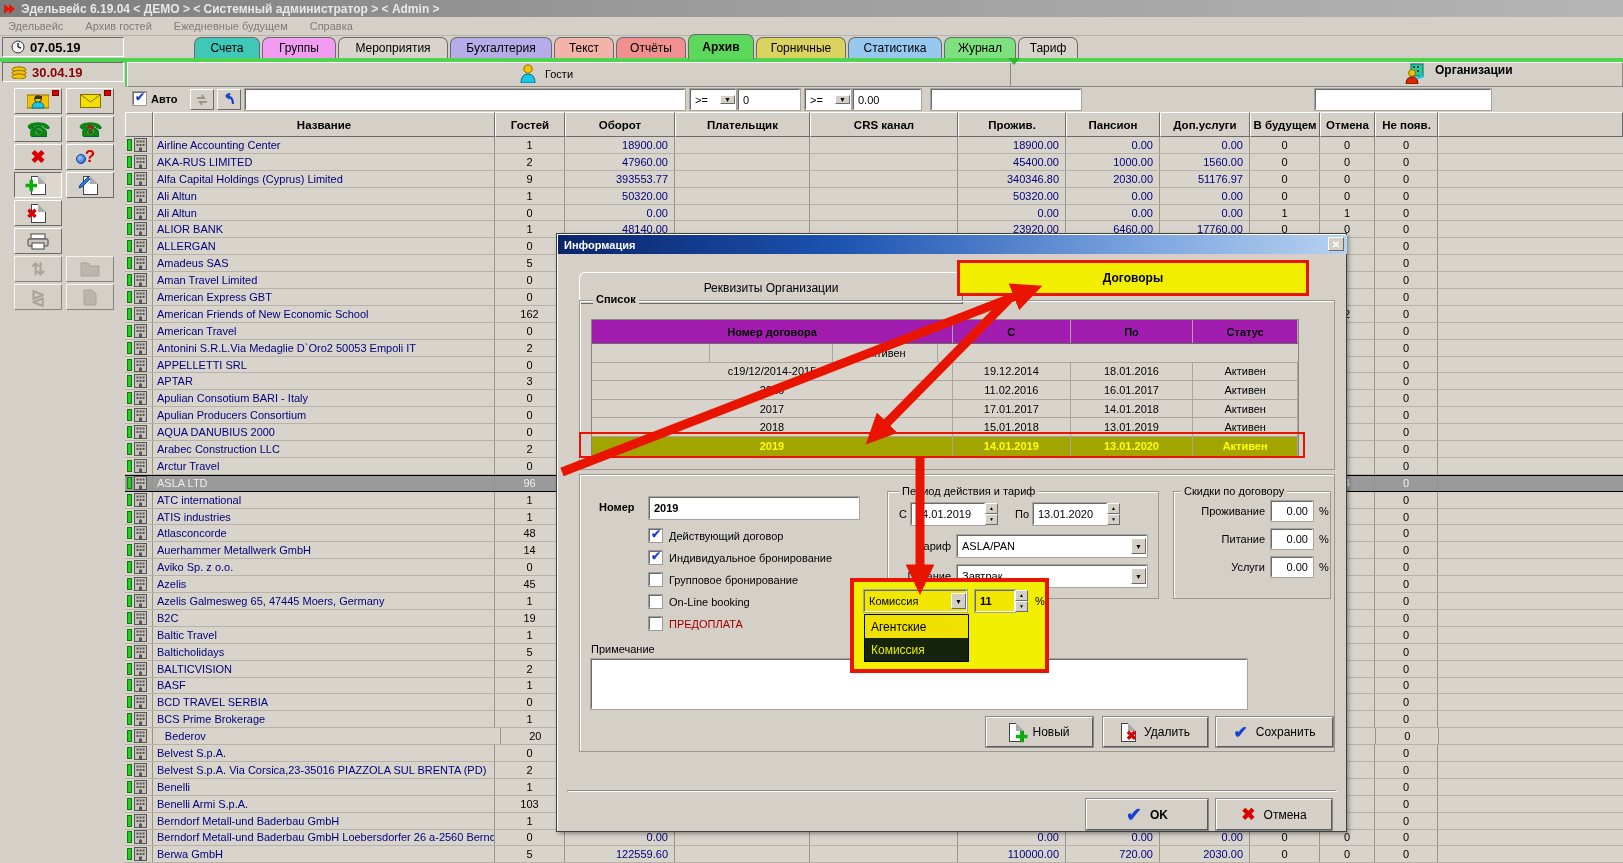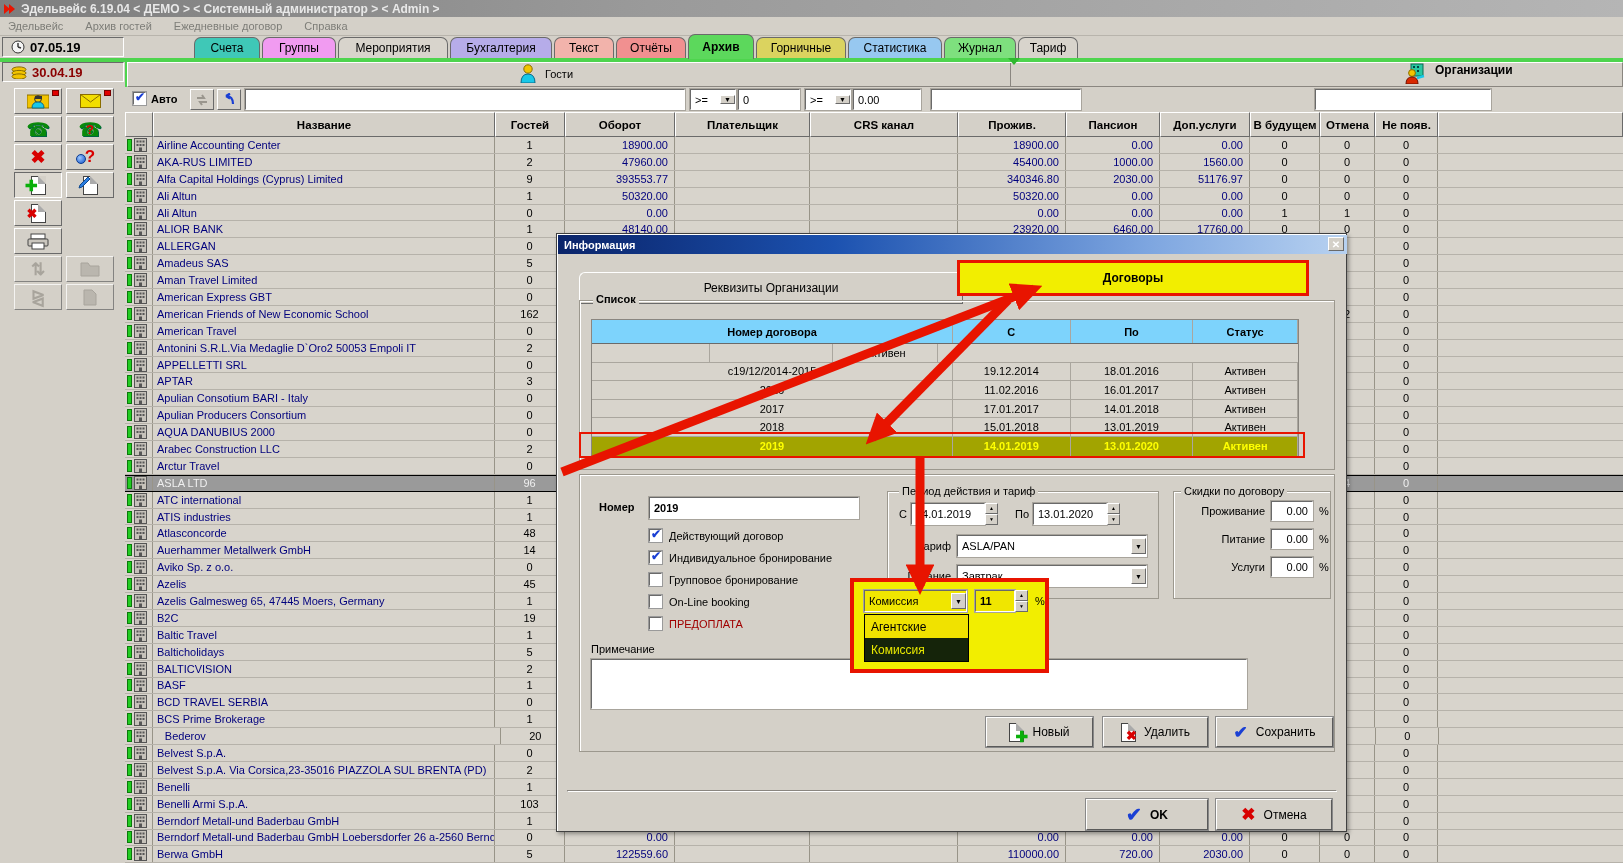--- a/index.html
+++ b/index.html
@@ -60,21 +60,21 @@
   .trow.sel .td { color:#efefef !important; }
   .pill { width:5px; height:12px; background:#22cc22; border:1px solid #0a7a0a; margin:0 2px 0 2px; }
   
   .modal { left:556px; top:233px; width:791px; height:599px; background:#d4d0c8; border:1px solid #404040; box-shadow:1px 1px 0 #fff inset, 2px 2px 4px rgba(0,0,0,.35); z-index:10; }
   .mtitle { left:1px; top:1px; width:789px; height:19px; background:linear-gradient(90deg,#0a246a,#1c52b0 35%,#7ea6e0 75%,#b7d1f0); color:#fff; font-weight:bold; display:flex; align-items:center; padding-left:6px; }
   .xbtn { position:absolute; right:3px; top:2px; width:16px; height:14px; font-size:10px; font-weight:bold; display:flex; align-items:center; justify-content:center; }
   .ctab { display:flex; align-items:center; justify-content:center; font-size:12px; }
   .ctable { border:1px solid #8a8680; background:#d8d4cc; }
   .ctr { display:flex; height:18.6px; border-bottom:1px solid #aaa69e; }
   .ctd { border-right:1px solid #aaa69e; display:flex; align-items:center; justify-content:center; overflow:hidden; }
-  .cth { height:24px; font-weight:bold; background:#7dd3fc; border-bottom:1px solid #6a6a6a; }
+  .cth { height:24px; font-weight:bold; background:#a21caf; border-bottom:1px solid #6a6a6a; }
   .ctr.hl { background:#a2a400; color:#ffff00; font-weight:bold; border-bottom:none; }
   .glabel { font-weight:bold; background:#d4d0c8; padding:0 3px; z-index:2; }
   .btn3d { border:1px solid; border-color:#ffffff #5a5a5a #5a5a5a #ffffff; outline:1px solid #888; background:#d4d0c8; display:flex; align-items:center; justify-content:center; gap:8px; font-size:12px; }
   .redbox { border:3px solid #e81400; z-index:12; }
   .chk-red { color:#a00000; }
   .anno { left:0; top:0; z-index:30; pointer-events:none; }
   .dd-item { display:flex; align-items:center; padding-left:6px; font-size:12px; }
   .marker { left:1008px; top:58px; width:0; height:0; border-left:6px solid transparent; border-right:6px solid transparent; border-top:7px solid #2eb82e; z-index:4; }
 </style>
 </head>
@@ -84,21 +84,21 @@
   <svg width="14" height="12" style="margin-right:4px">
       <path d="M1,1 L7,6 L1,11 z" fill="#e81400"></path>
       <path d="M6,1 L12,6 L6,11 z" fill="#e81400"></path>
     </svg>
   <span>Эдельвейс 6.19.04 &lt; ДЕМО &gt; &lt; Системный администратор &gt; &lt; Admin &gt;</span>
 </div>
 
 <div class="a menubar" id="menubar">
     <span>Эдельвейс</span>
     <span>Архив гостей</span>
-    <span>Ежедневные договор</span>
+    <span>Ежедневные будущем</span>
     <span>Справка</span>
   </div>
 
 <div class="a datebox sunken" style="background:#d4d0c8">
   <svg width="14" height="14">
       <circle cx="7" cy="7" r="6" fill="#f5f5f5" stroke="#333"></circle>
       <path d="M7,7 L7,3 M7,7 L10,8" stroke="#333" stroke-width="1.4" fill="none"></path>
     </svg>
   <span>07.05.19</span>
 </div>

